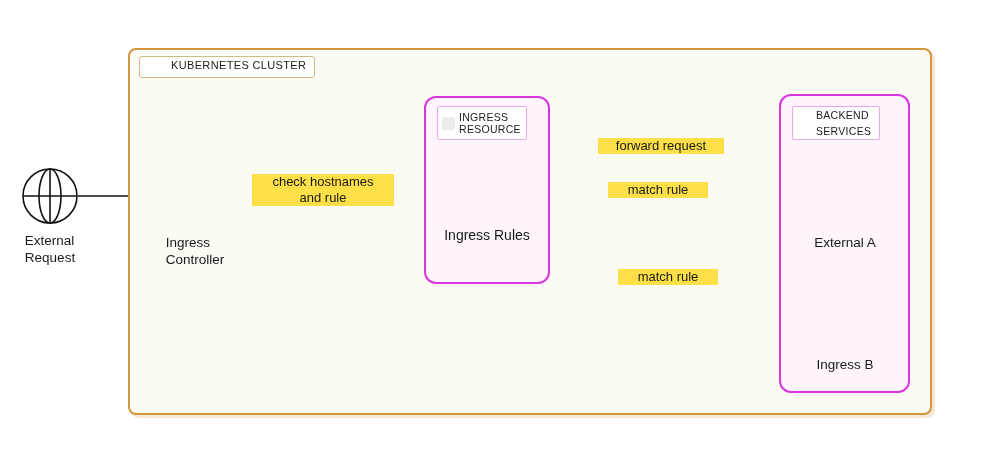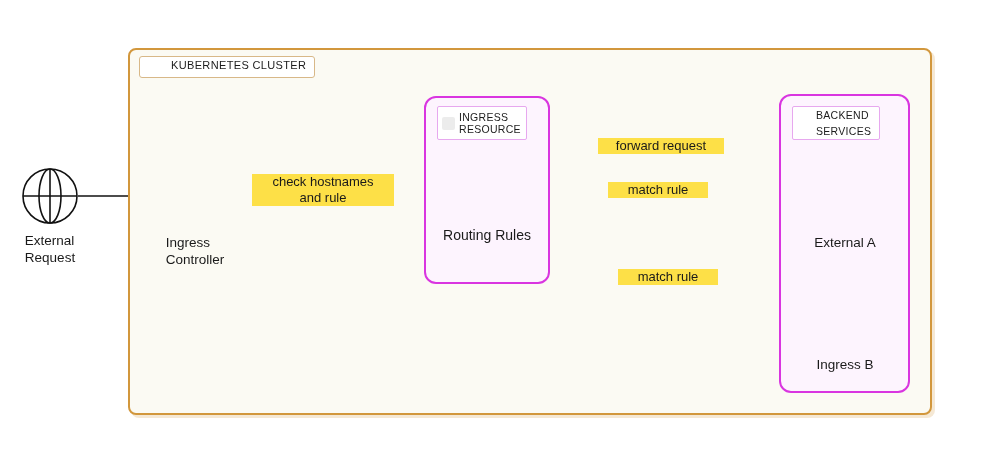--- a/index.html
+++ b/index.html
@@ -283,21 +283,21 @@
   <span style="width:15px;height:15px;flex:none;"></span>
   <span class="label">KUBERNETES CLUSTER</span>
 </div>
 
 <div class="abs ingress-box"></div>
 <div class="abs ingress-badge">
   <span class="glyph"></span>
   <span class="label" style="white-space:pre-line;">INGRESS
 RESOURCE</span>
 </div>
-<div class="abs ingress-caption">Routing
+<div class="abs ingress-caption">Ingress
 Rules</div>
 
 <div class="abs backend-box"></div>
 <div class="abs backend-badge">
   <span style="width:15px;height:15px;flex:none;"></span>
   <span class="label" style="white-space:pre-line;">BACKEND
 SERVICES</span>
 </div>
 
 <div class="abs node node-external">

